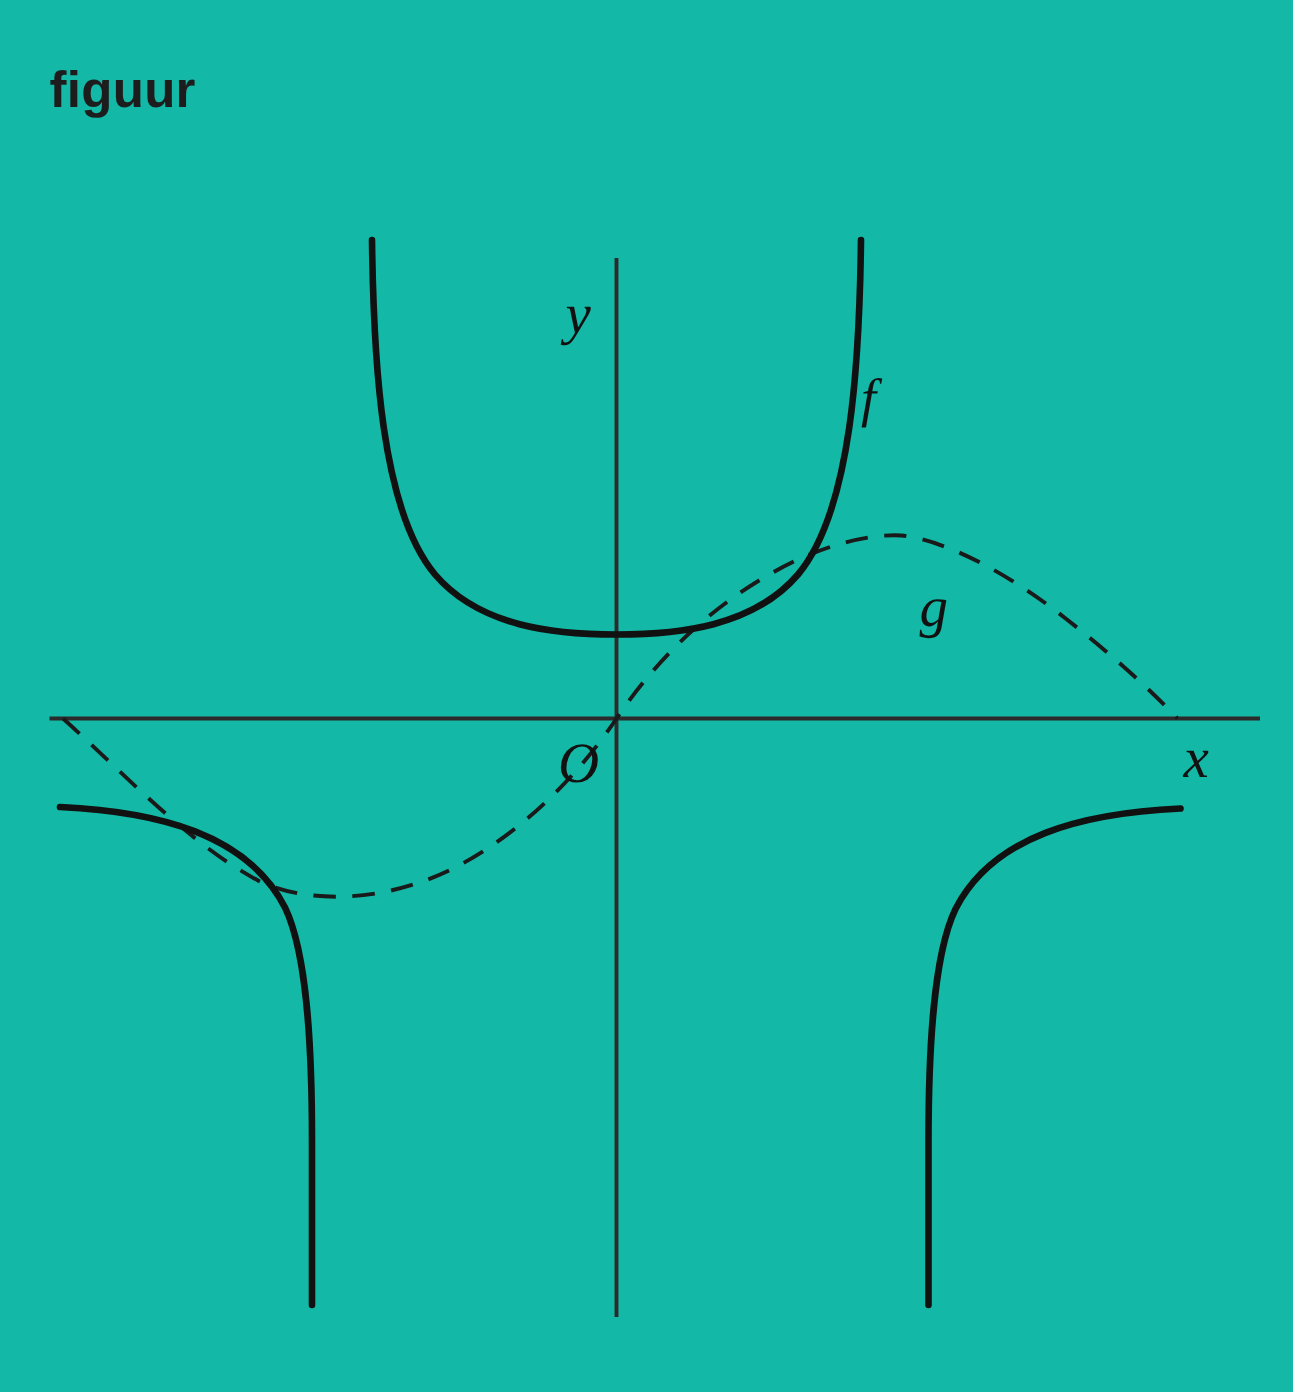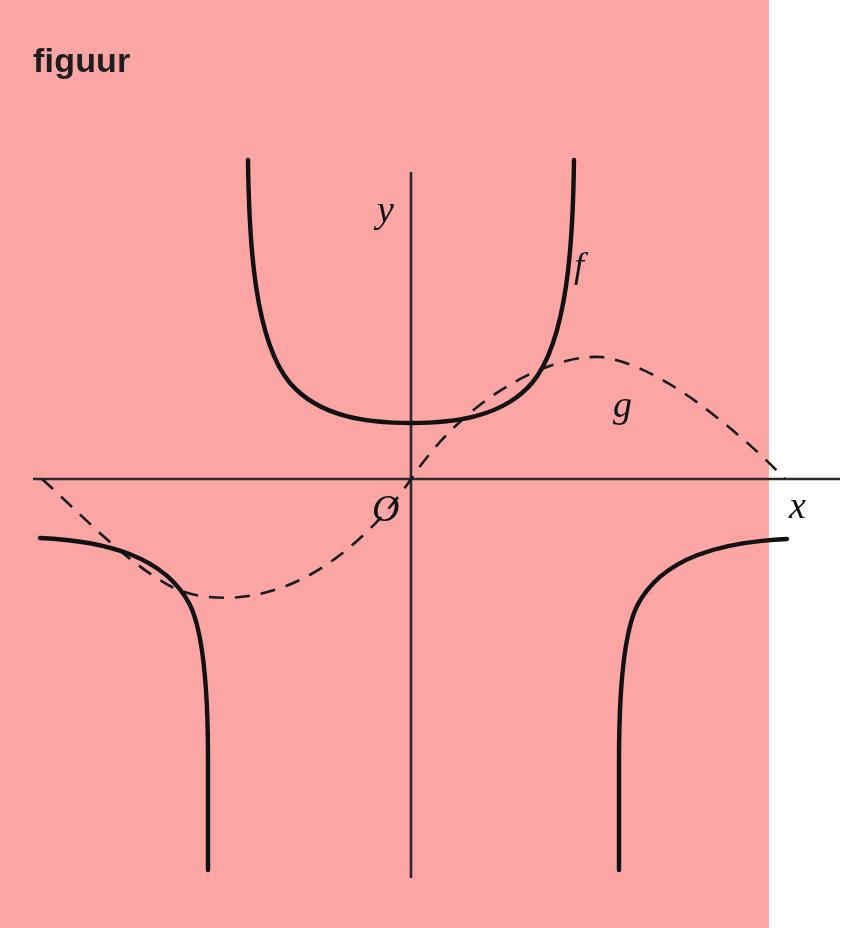--- a/index.html
+++ b/index.html
@@ -8,23 +8,23 @@
     background: #ffffff;
   }
   body {
     width: 862px;
     height: 928px;
     font-family: "Liberation Sans", sans-serif;
     overflow: hidden;
   }
   #figure-root {
     position: relative;
-    width: 769px;
+    width: 862px;
     height: 928px;
-    background: #fca5a5;
+    background: #14b8a6;
   }
   #figure-title {
     position: absolute;
     left: 33px;
     top: 40px;
     font-family: "Liberation Sans", sans-serif;
     font-weight: bold;
     font-size: 34px;
     line-height: 40px;
     color: #1d1d1d;

